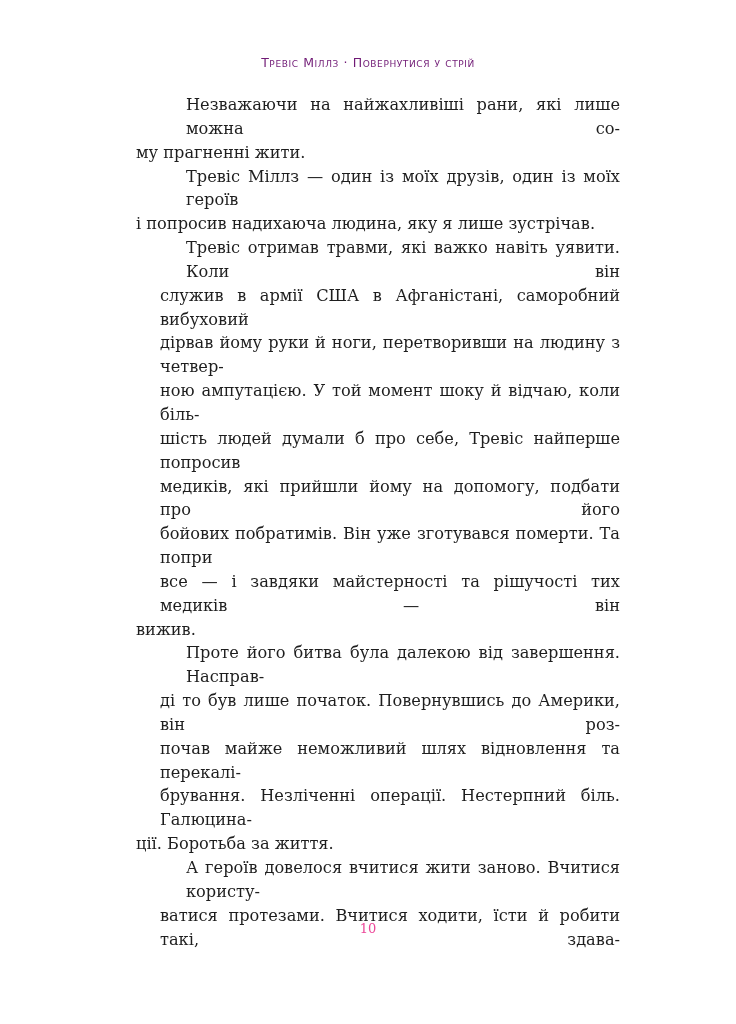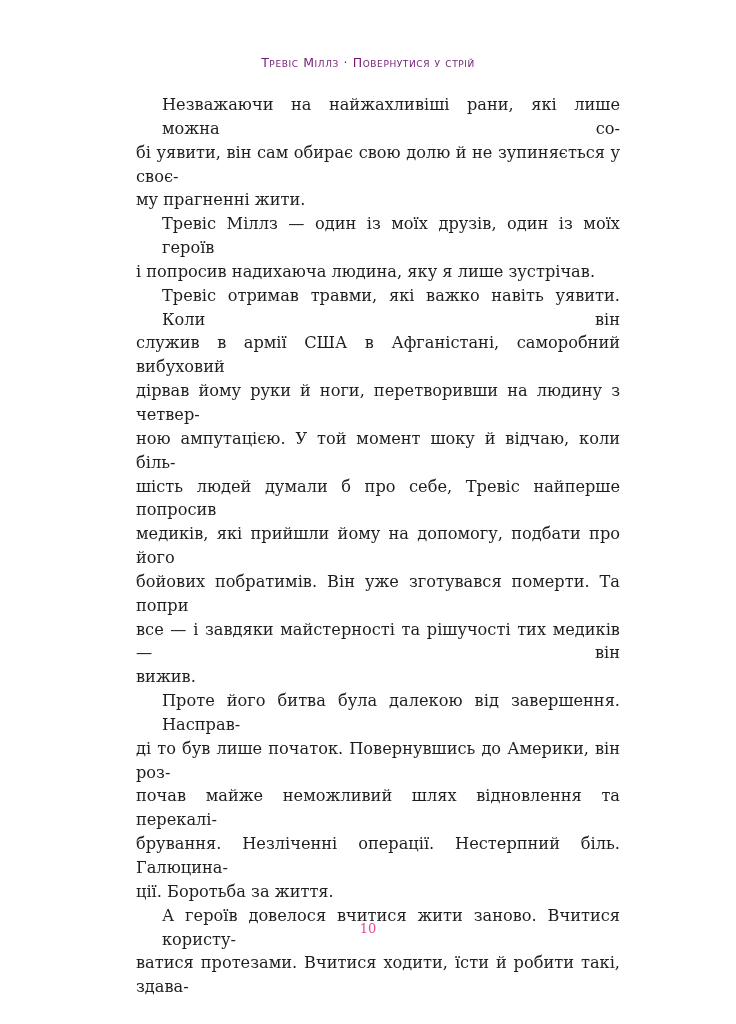--- a/index.html
+++ b/index.html
@@ -23,21 +23,21 @@
     .text-block {
       position: absolute;
       top: 93px; left: 136px;
       width: 484px;
       font-family: "DejaVu Serif", serif;
       font-size: 16.2px;
       line-height: 23.85px;
       color: #1e1e1e;
     }
     .line { white-space: nowrap; display: block; }
-    .line.justify { text-align: justify; text-align-last: justify; white-space: normal; }
+    .line.justify { text-align: justify; text-align-last: justify; white-space: normal; margin-left: 24px; }
     .line.indent { padding-left: 26px; }
     .page-number {
       position: absolute;
       top: 921px; left: 0; width: 736px;
       text-align: center;
       font-family: "DejaVu Serif", serif;
       font-size: 13px;
       color: #ec4899;
     }
   </style>
@@ -45,21 +45,20 @@
 <body>
 
 <div class="running-head">
   <span>Тревіс Міллз</span><span> · </span><span>Повернутися у стрій</span>
 </div>
 
 <div class="text-block">
 
   <div>
     <span class="line justify indent">Незважаючи на найжахливіші рани, які лише можна со-</span>
-    <span class="line justify">бі уявити, він сам обирає свою долю й не зупиняється у своє-</span>
     <span class="line">му прагненні жити.</span>
   </div>
 
   <div>
     <span class="line justify indent">Тревіс Міллз — один із моїх друзів, один із моїх героїв</span>
     <span class="line">і попросив надихаюча людина, яку я лише зустрічав.</span>
   </div>
 
   <div>
     <span class="line justify indent">Тревіс отримав травми, які важко навіть уявити. Коли він</span>

